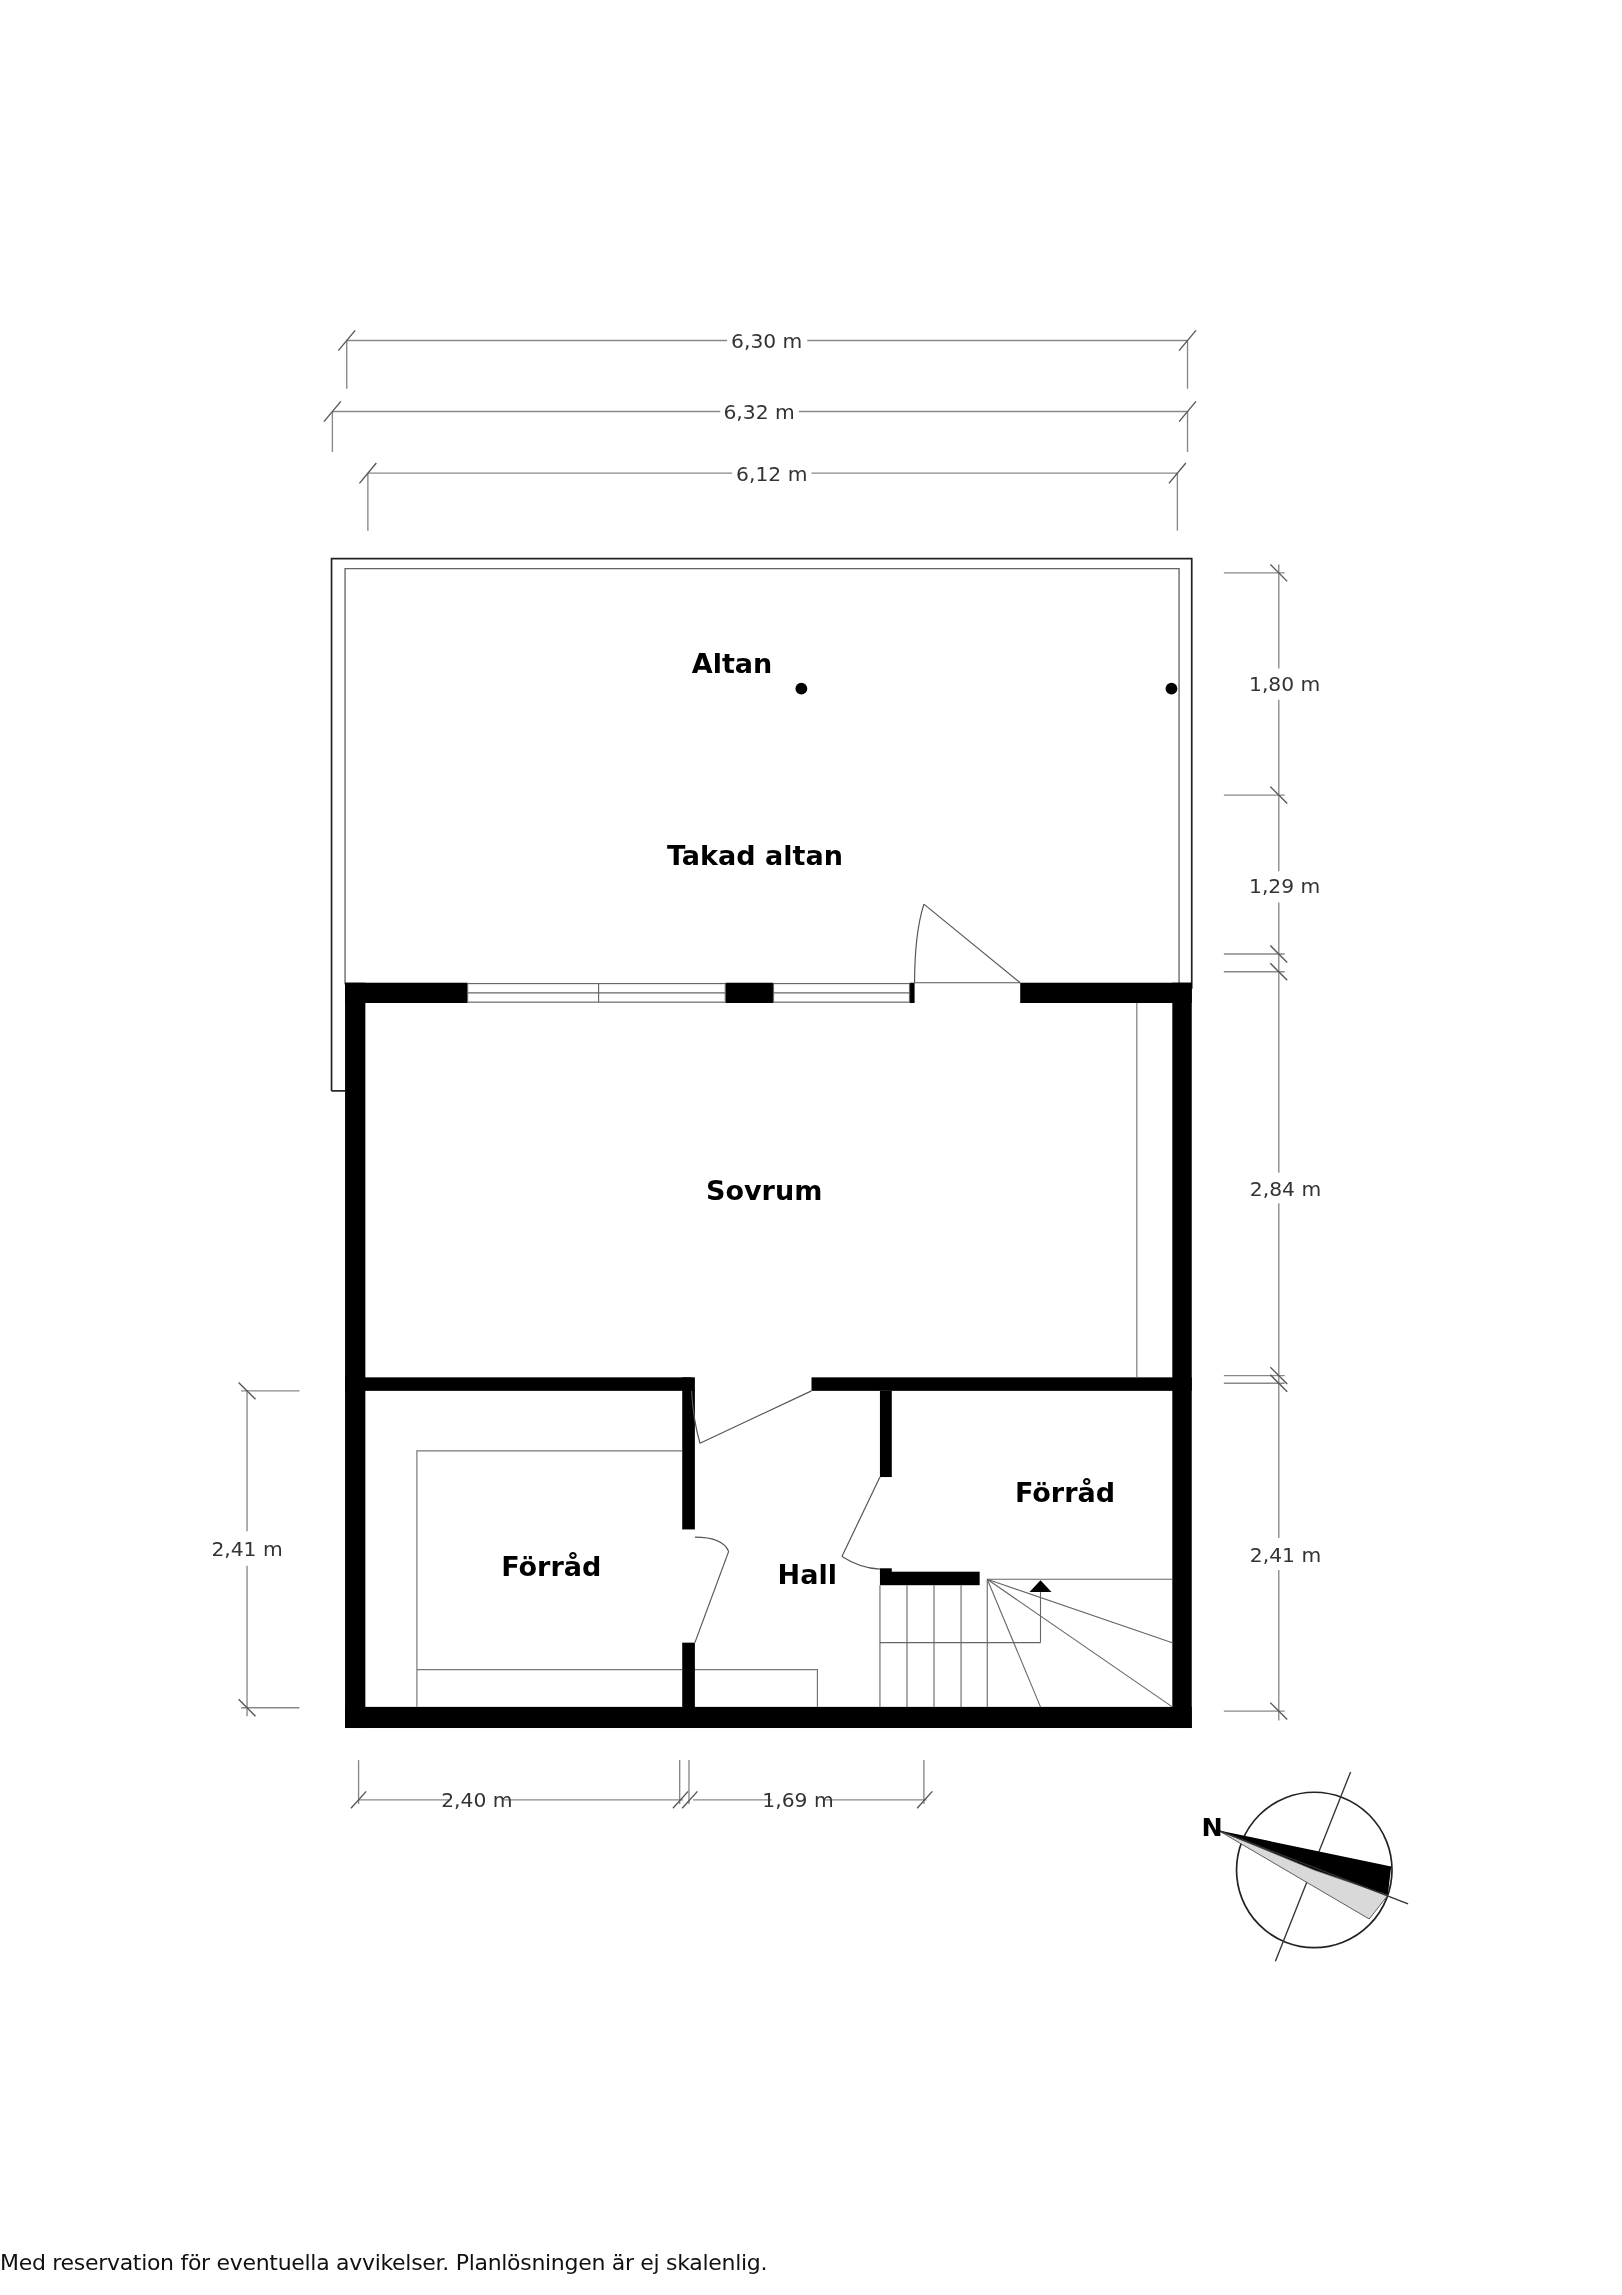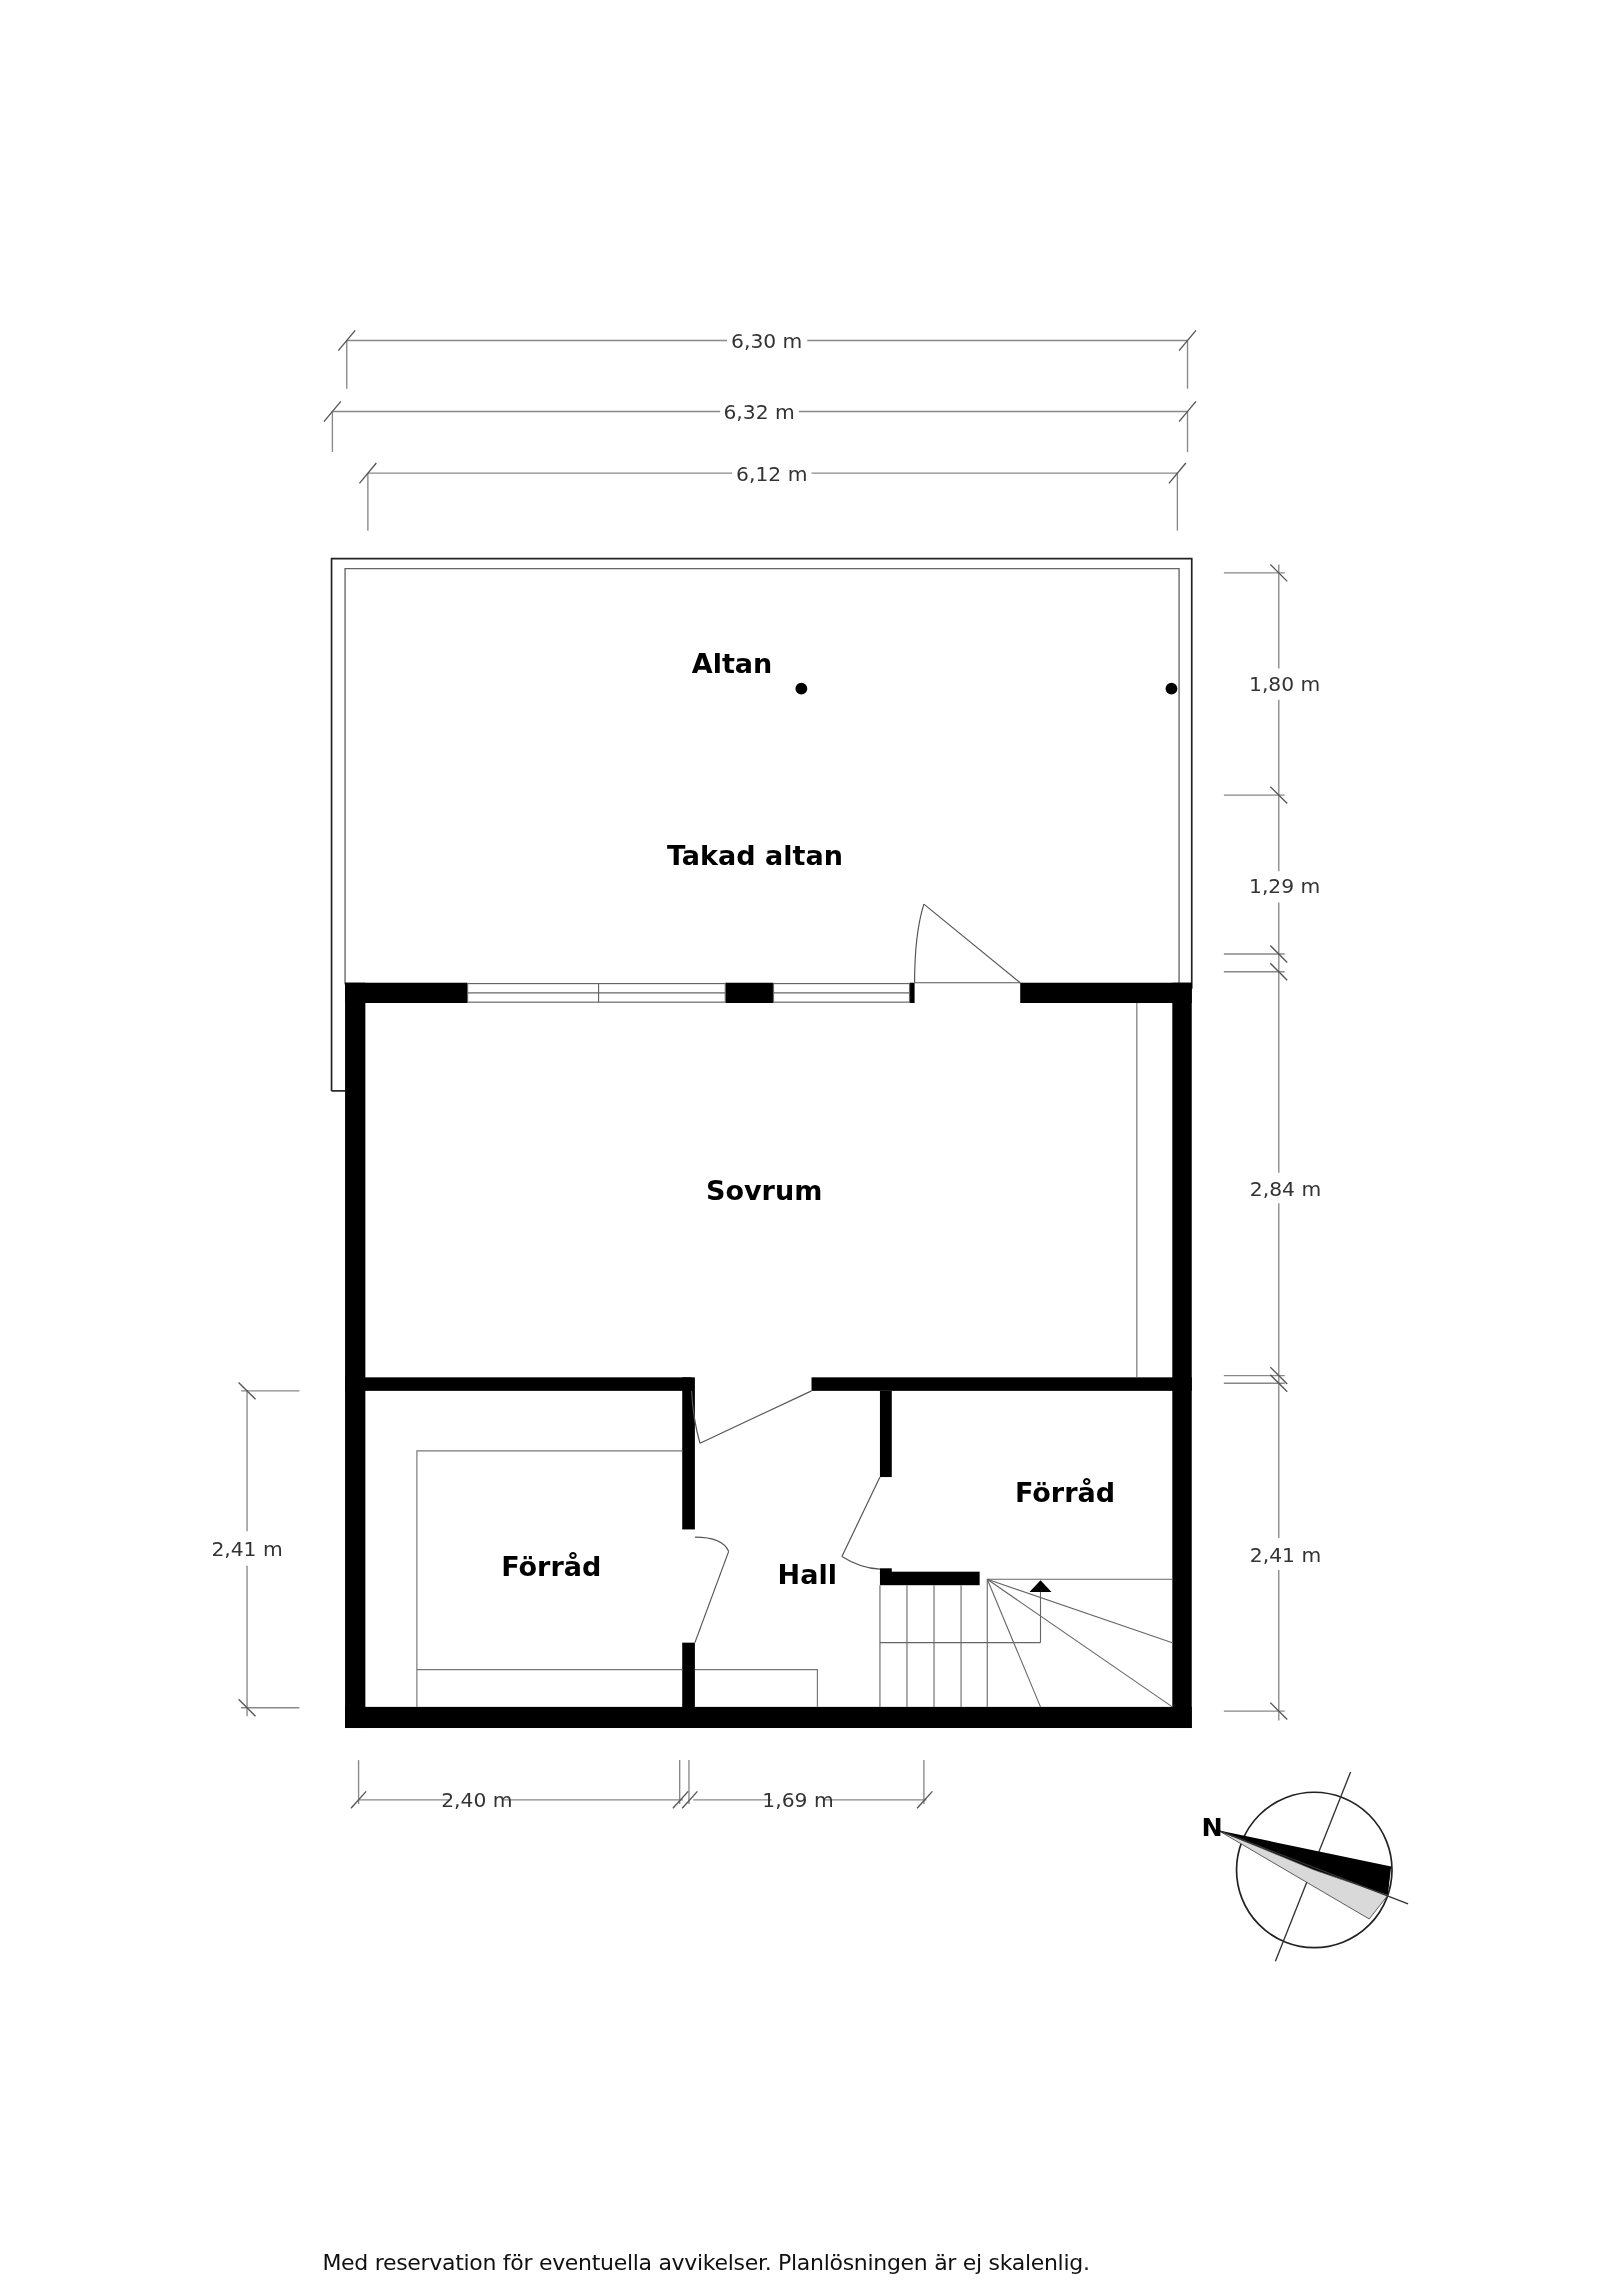--- a/index.html
+++ b/index.html
@@ -1,20 +1,20 @@
 <!DOCTYPE html>
 <html style="font-size:13.5px"><head>
 <meta charset="utf-8">
 <style>
   html, body { margin: 0; padding: 0; background: #ffffff; }
   body { width: 1623px; height: 2295px; position: relative; overflow: hidden; font-family: "DejaVu Sans", sans-serif; }
   #plan { position: absolute; left: 0; top: 0; width: 1623px; height: 2295px; }
   .dim-label { font-family: "DejaVu Sans", sans-serif; font-size: 24px; fill: #333333; }
   .room-label { font-family: "DejaVu Sans", sans-serif; font-size: 32px; font-weight: bold; fill: #000000; }
-  .footer { position: absolute; left: 0; top: 2250px; width: 1412px; text-align: center; font-family: "DejaVu Sans", sans-serif; font-size: 22px; color: #111111; letter-spacing: -0.3px; }
+  .footer { position: absolute; left: 0; top: 2250px; width: 1412px; text-align: left; font-family: "DejaVu Sans", sans-serif; font-size: 22px; color: #111111; letter-spacing: -0.3px; }
 </style>
 </head>
 <body>
 
 <svg id="plan" xmlns="http://www.w3.org/2000/svg" width="1623" height="2295" viewBox="0 0 1920 2716">
 
   <g stroke="#888888" stroke-width="1.6" fill="none">
 
     <g>
       <line x1="410" y1="403" x2="860" y2="403"></line>

